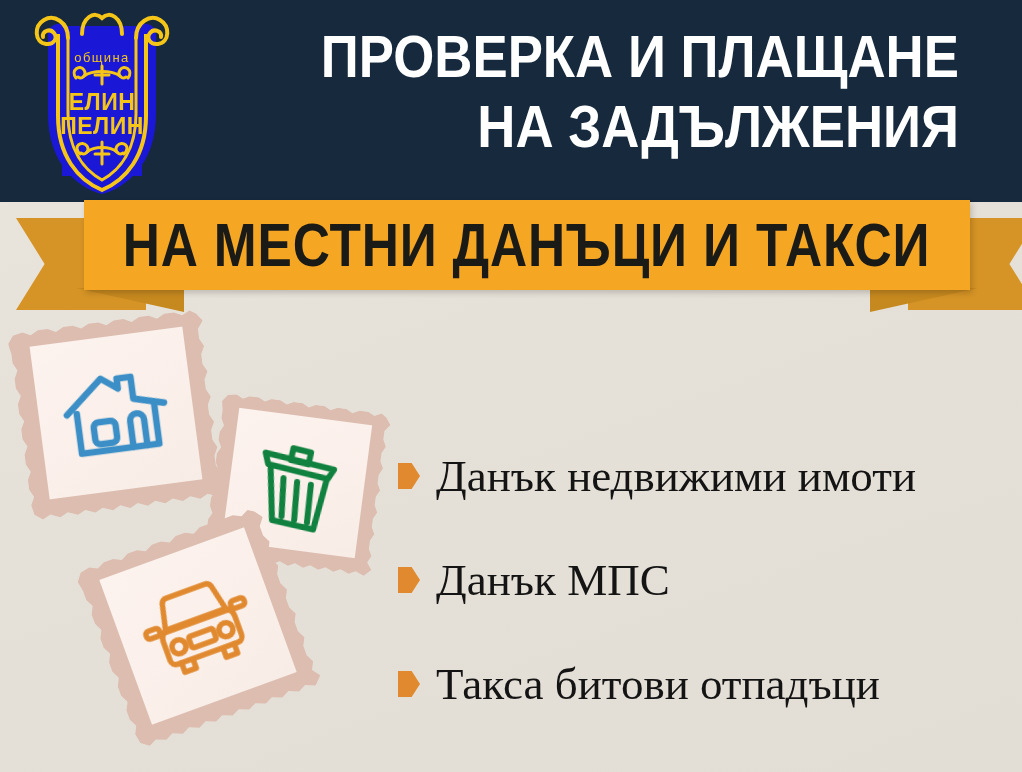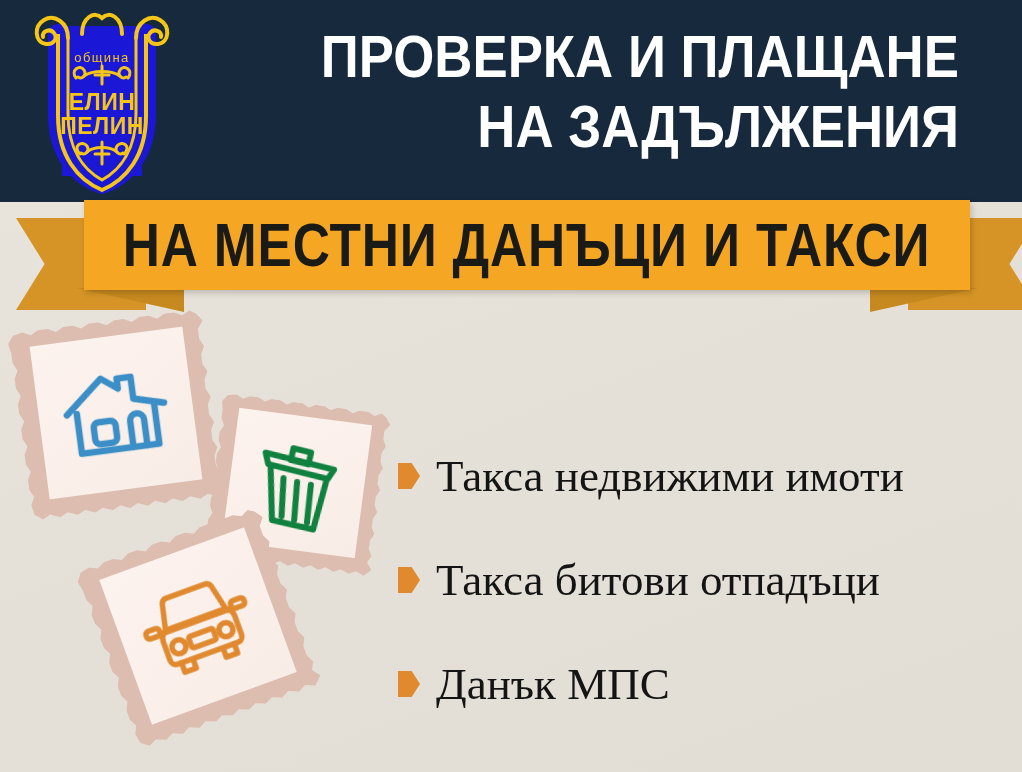--- a/index.html
+++ b/index.html
@@ -311,28 +311,28 @@
         </svg>
       </div>
     </div>
 
   </div>
 
   <div class="bullets">
 
     <div class="bullet-row">
       <span class="bullet-marker"></span>
-      <span class="bullet-label">Такса недвижими имоти</span>
+      <span class="bullet-label">Данък недвижими имоти</span>
+    </div>
+
+    <div class="bullet-row">
+      <span class="bullet-marker"></span>
+      <span class="bullet-label">Данък МПС</span>
     </div>
 
     <div class="bullet-row">
       <span class="bullet-marker"></span>
       <span class="bullet-label">Такса битови отпадъци</span>
     </div>
 
-    <div class="bullet-row">
-      <span class="bullet-marker"></span>
-      <span class="bullet-label">Данък МПС</span>
-    </div>
-
   </div>
 
 </div>
 
 </body></html>

